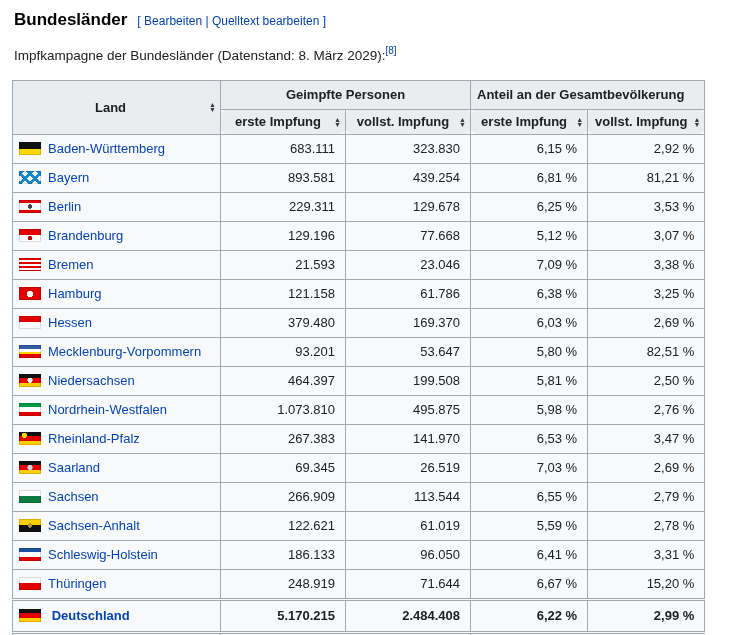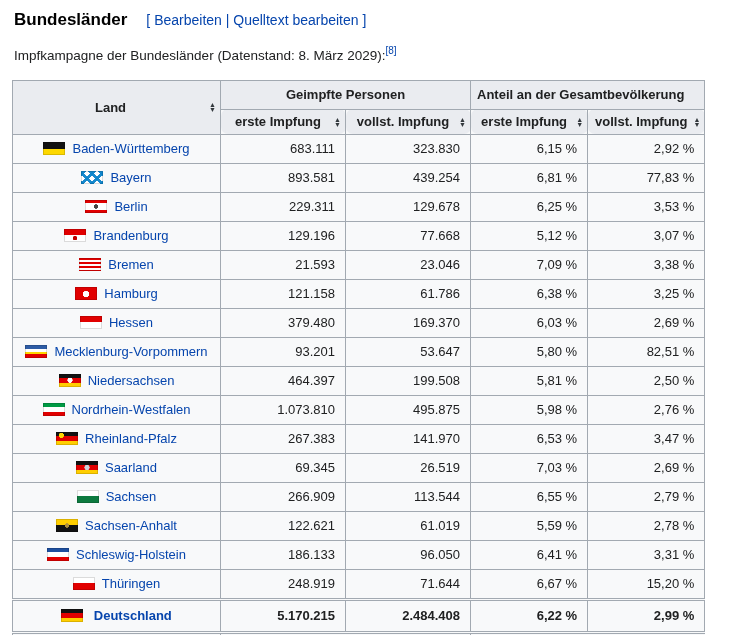--- a/index.html
+++ b/index.html
@@ -5,21 +5,21 @@
   html,body { margin:0; padding:0; }
   body {
     width:737px; height:635px; overflow:hidden;
     background:#ffffff; color:#202122;
     font-family:"Liberation Sans", sans-serif;
   }
   .page { position:relative; padding:6px 0 0 12px; }
 
   
   .section-head { margin:4px 0 0 2px; font-size:17px; font-weight:bold; color:#000; }
-  .editsection { font-size:14px; font-weight:normal; color:#0645ad; margin-left:19px; }
+  .editsection { font-size:12px; font-weight:normal; color:#0645ad; margin-left:10px; }
   .editsection a { color:#0645ad; text-decoration:none; cursor:pointer; }
   .editsection .br { color:#0645ad; }
 
   .intro { margin:15px 0 0 2px; font-size:13.5px; color:#202122; }
   .intro sup { font-size:10px; }
   .intro sup a { color:#0645ad; text-decoration:none; }
 
   
   table.wikitable {
     border-collapse:collapse; table-layout:fixed;
@@ -34,21 +34,21 @@
   .hrow2 th { height:24px;border-radius:7px; }
   th.land-h { padding:0 18px 0 6px; }
 
   .sort-arrows {
     position:absolute; right:4px; top:50%; transform:translateY(-50%);
     display:flex; flex-direction:column; align-items:center;
   }
   .sort-arrows b { font-size:7px; line-height:5px; color:#33383d; font-weight:normal; }
 
   .wikitable td { height:26px; background:#f8f9fa; }
-  td.land { padding:0 6px; text-align:center; }
+  td.land { padding:0 6px; text-align:left; }
   td.num  { text-align:right; padding-right:10px; color:#202122; }
   td.land a { color:#0645ad; text-decoration:none; cursor:pointer; }
 
   tr.sortbottom td { border-top:3px double #a2a9b1; font-weight:bold; height:28px; }
   tr.doses-row td  { border-top:3px double #a2a9b1; height:27px; }
   td.doses-label   { padding:0 8px; text-align:left; }
   td.doses-value   { text-align:right; padding-right:10px; }
   td.cell-empty    { border:none; border-top:3px double #a2a9b1; background:#f8f9fa; }
 
   
@@ -171,21 +171,21 @@
           <td class="num">683.111</td>
           <td class="num">323.830</td>
           <td class="num">6,15 %</td>
           <td class="num">2,92 %</td>
         </tr>
         <tr>
           <td class="land"><span class="flag flag-bayern"></span><a>Bayern</a></td>
           <td class="num">893.581</td>
           <td class="num">439.254</td>
           <td class="num">6,81 %</td>
-          <td class="num">77,83 %</td>
+          <td class="num">81,21 %</td>
         </tr>
         <tr>
           <td class="land"><span class="flag flag-berlin"></span><a>Berlin</a></td>
           <td class="num">229.311</td>
           <td class="num">129.678</td>
           <td class="num">6,25 %</td>
           <td class="num">3,53 %</td>
         </tr>
         <tr>
           <td class="land"><span class="flag flag-brandenburg"></span><a>Brandenburg</a></td>

